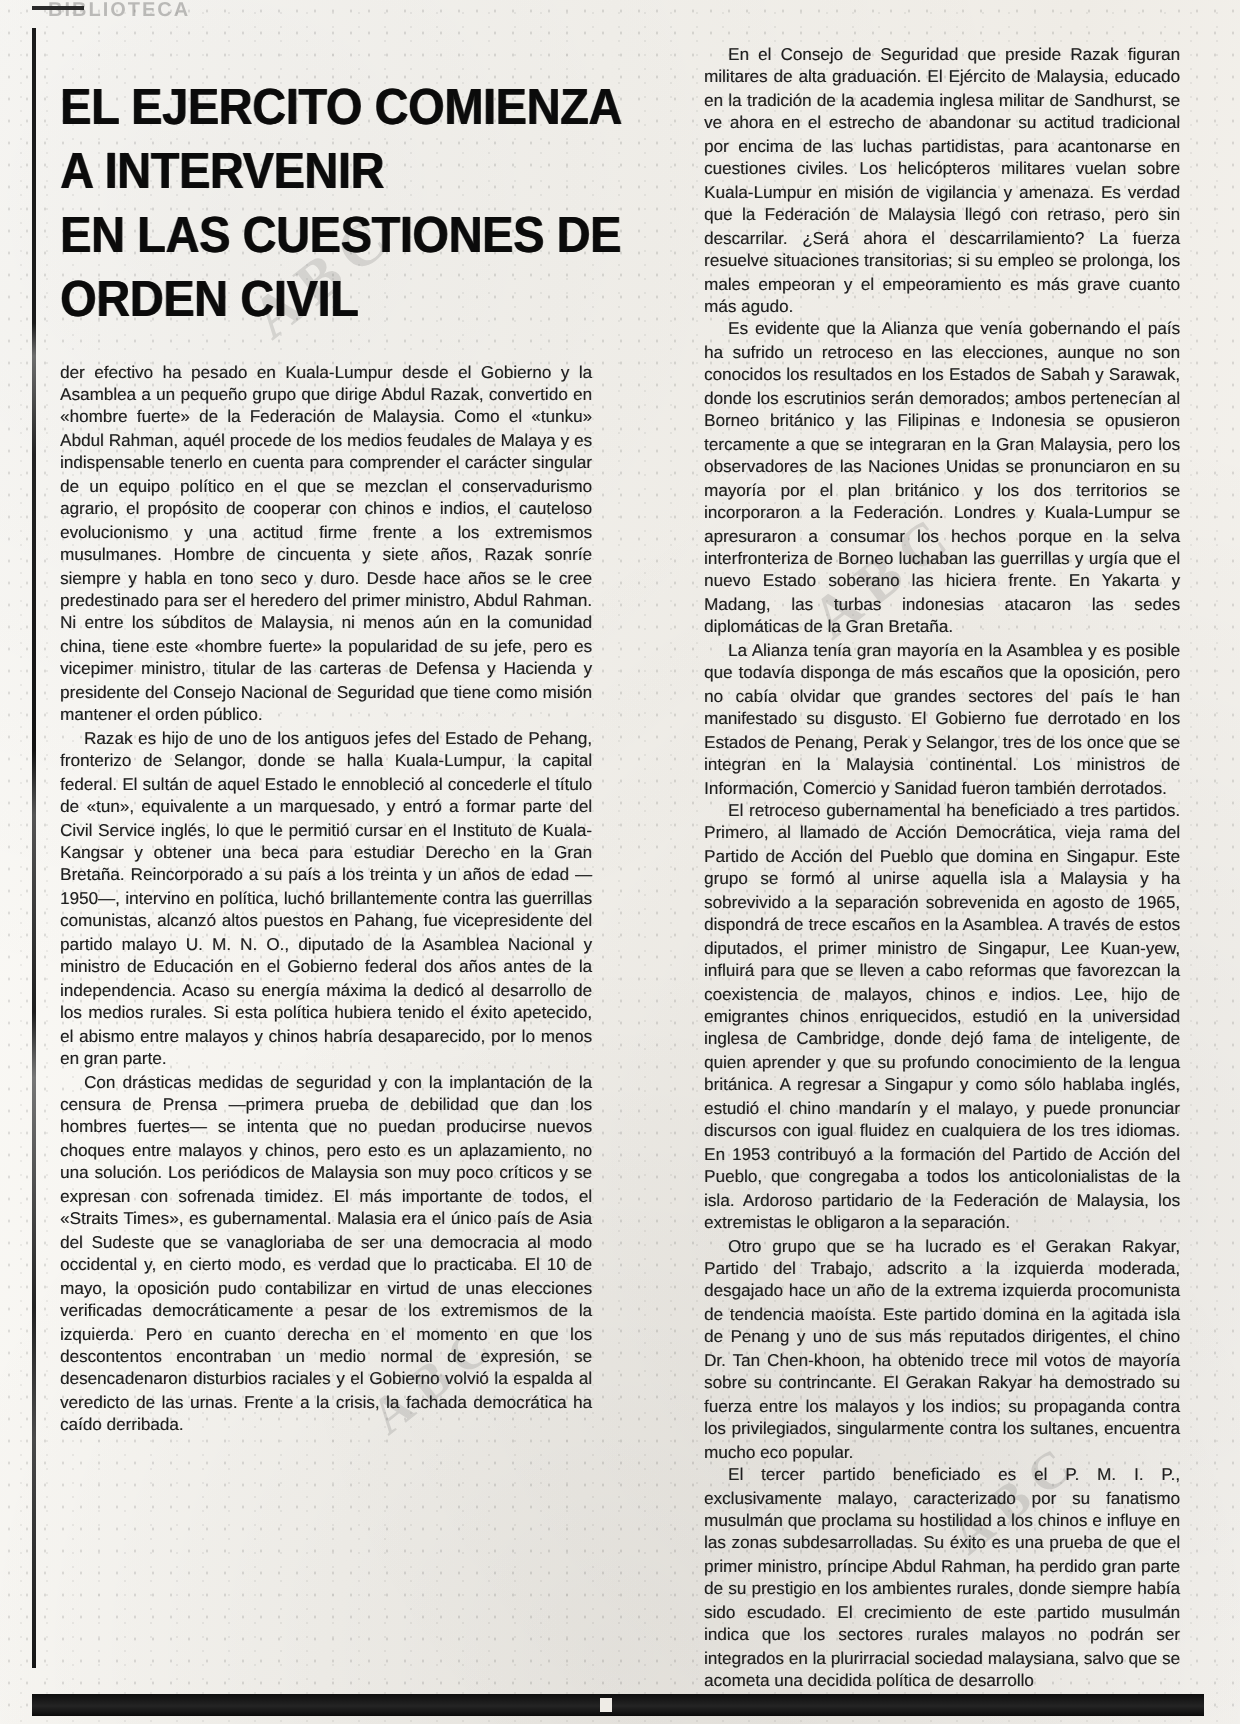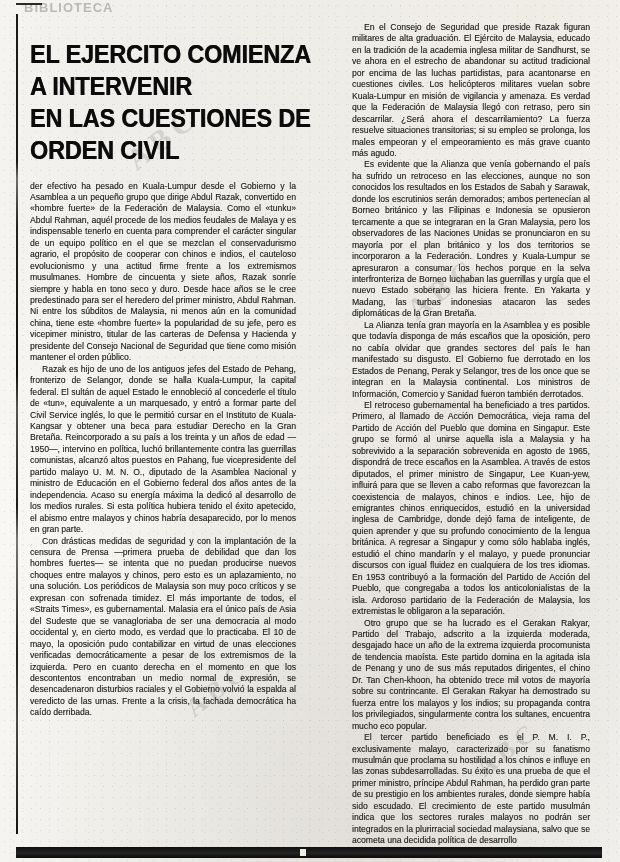--- a/index.html
+++ b/index.html
@@ -76,21 +76,21 @@
     left: 300px;
     bottom: 6px;
     width: 6px;
     height: 7px;
     background: #efece6;
   }
   #corner-mark {
     position: absolute;
     left: 24px;
     top: 0px;
-    font-size: 13px;
+    font-size: 10px;
     letter-spacing: 1px;
     color: rgba(40,40,40,.28);
     font-weight: bold;
     font-family: "Liberation Sans", sans-serif;
   }
 
   
   .watermark {
     position: absolute;
     color: rgba(90,90,90,0.18);

